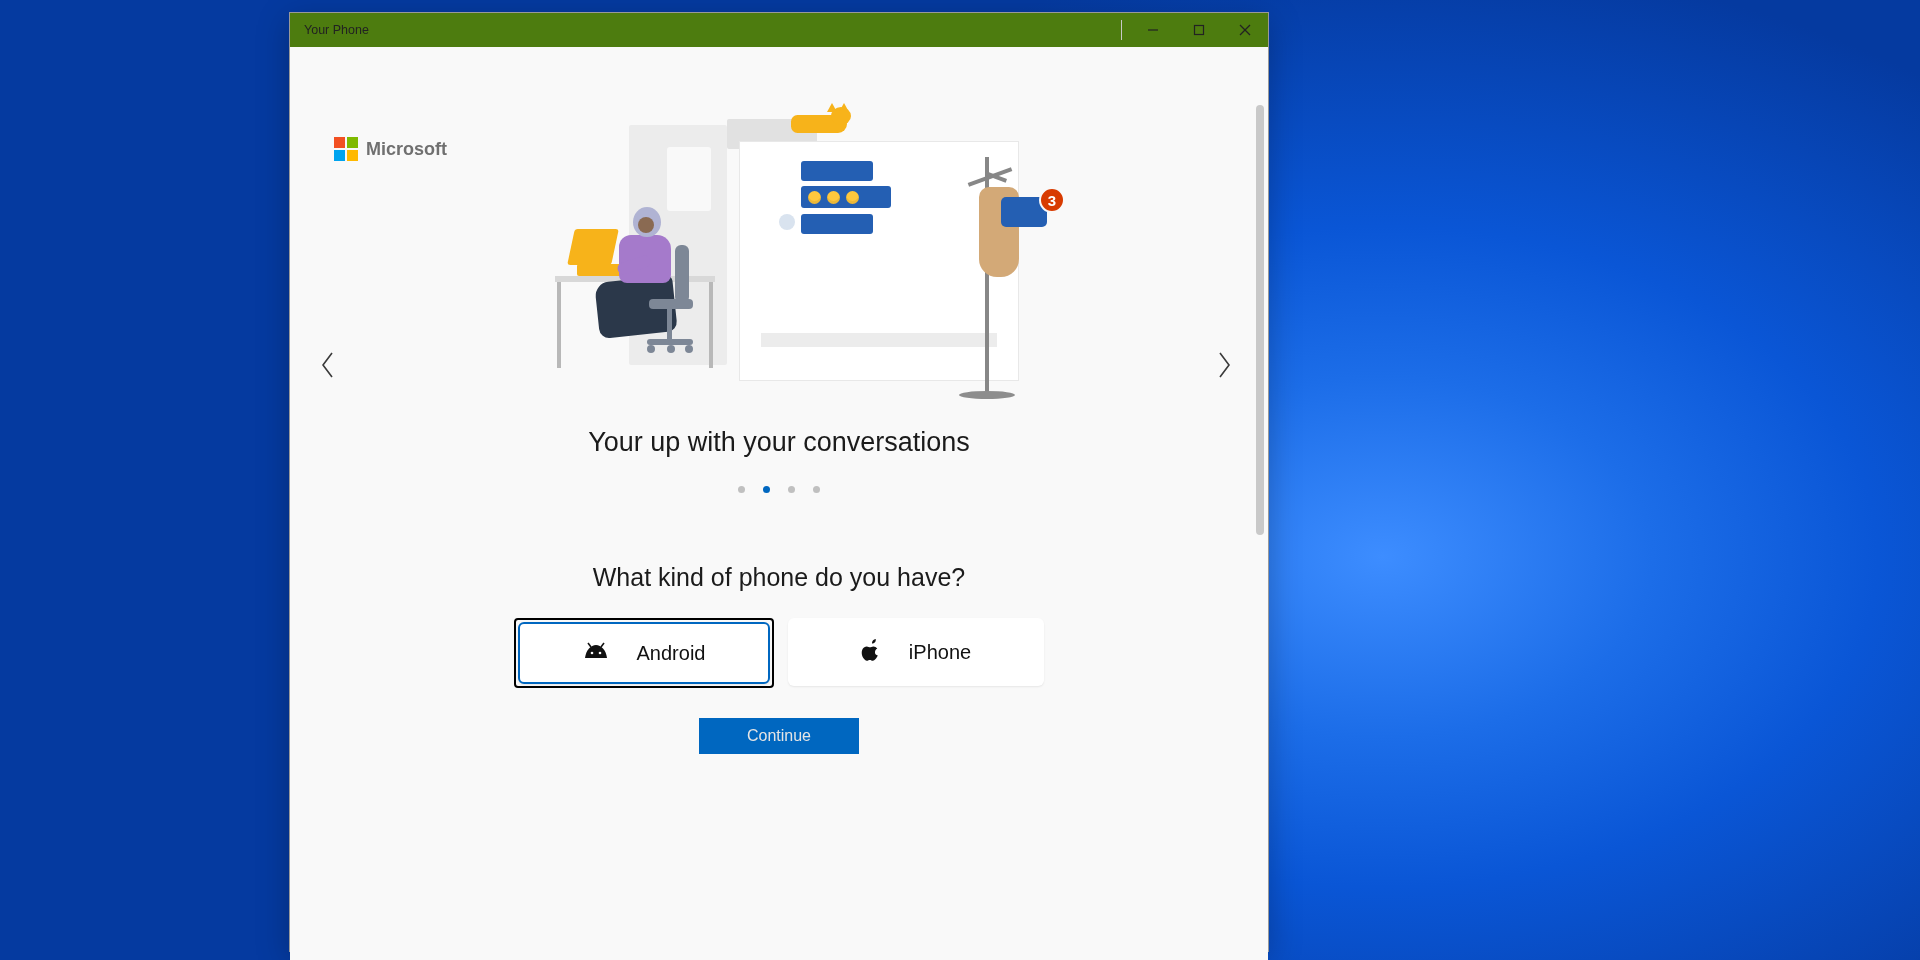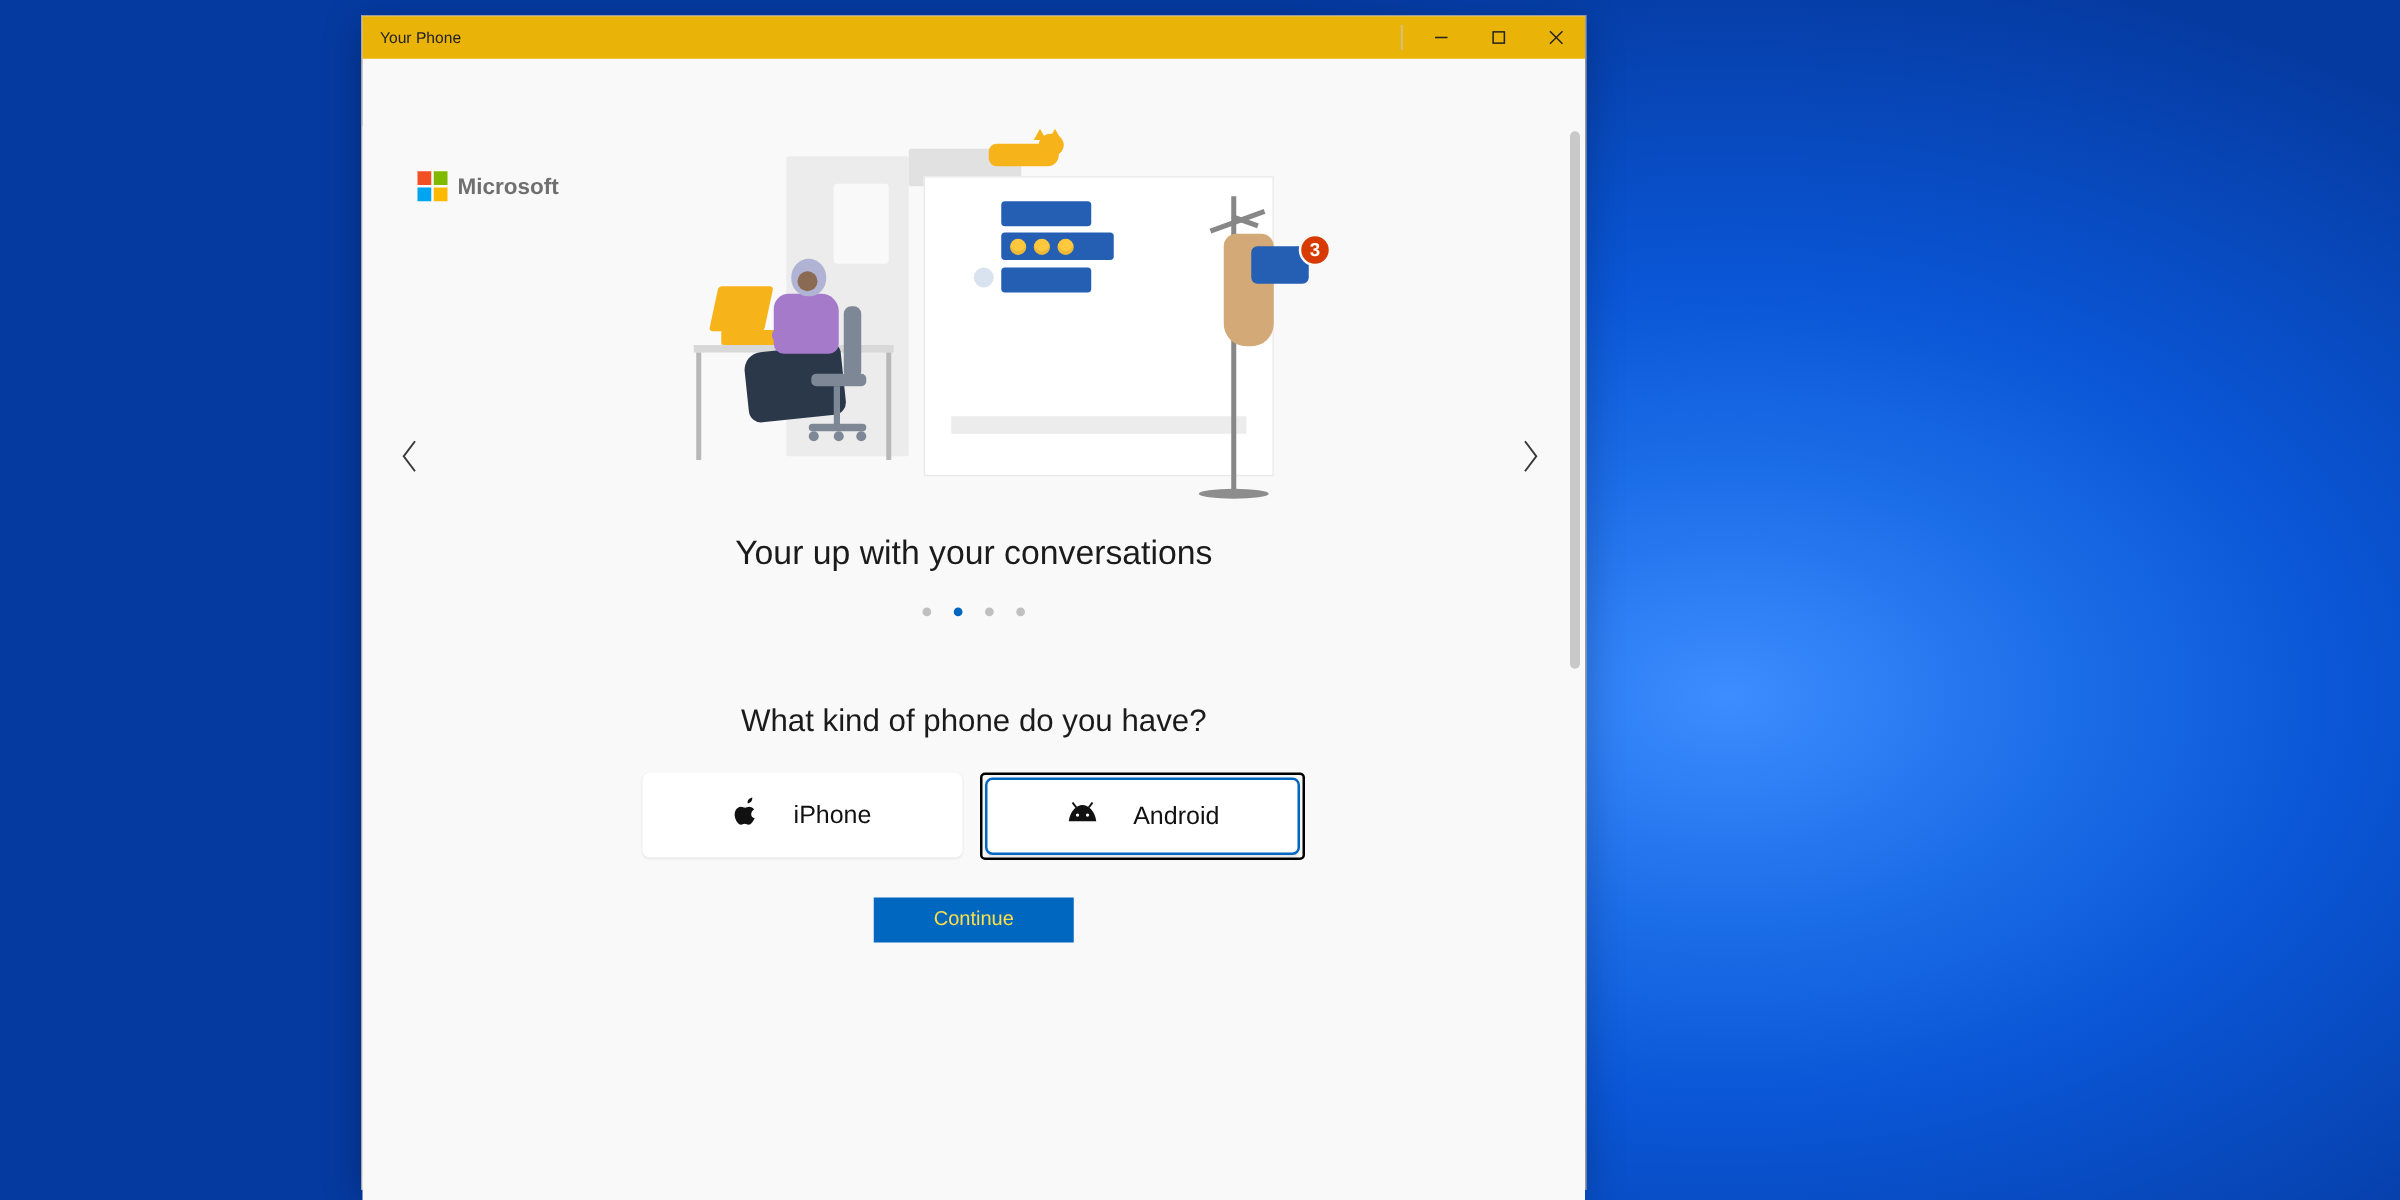--- a/index.html
+++ b/index.html
@@ -15,21 +15,21 @@
     height: 940px;
     background: #f9f9f9;
     border: 1px solid #999;
     box-shadow: 0 8px 30px rgba(0,0,0,0.25);
   }
   .titlebar {
     height: 34px;
     display: flex;
     align-items: center;
     justify-content: space-between;
-    background: #eab308;
+    background: #4d7c0f;
   }
   .titlebar .title { font-size: 12.5px; color: #222; padding-left: 14px; }
   .titlebar .controls { display: flex; align-items: center; height: 100%; }
   .titlebar .ctrl {
     width: 46px; height: 32px; display:flex; align-items:center; justify-content:center;
     color:#222; cursor:pointer;
   }
   .titlebar .sep { width:1px; height:20px; background:#c8c8c8; margin-right:8px; }
   .client {
     position: relative;
@@ -113,21 +113,21 @@
     display:flex; align-items:center; justify-content:center; gap:28px;
     font-size:20px; color:#111; cursor:pointer;
     box-shadow: 0 1px 2px rgba(0,0,0,0.08);
   }
   .choice-wrap.selected { border:2px solid #000; padding:2px; border-radius:4px; }
   .choice-wrap.selected .choice { border:2.5px solid #0067c0; width:252px; height:62px; }
   .choice-wrap { display:inline-block; }
 
   .continue-btn {
     margin:30px auto 0; display:block; width:160px; height:36px;
-    background:#0067c0; color:#fde047; border:none; font-size:16px; cursor:pointer;
+    background:#0067c0; color:#e5e5e5; border:none; font-size:16px; cursor:pointer;
   }
 
   svg.ico { display:block; }
 </style>
 </head>
 <body>
 
 <div class="app-window">
   <div class="titlebar">
     <div class="title">Your Phone</div>
@@ -231,41 +231,41 @@
         <div class="dot"></div>
         <div class="dot active"></div>
         <div class="dot"></div>
         <div class="dot"></div>
       </div>
     </div>
 
     <div class="question">What kind of phone do you have?</div>
 
     <div class="choice-row">
-      <div class="choice-wrap">
-        <div class="choice">
-          <span>
-            <svg width="20" height="24" viewBox="0 0 20 24">
-                <path d="M14 4.2c.8-1 .9-2.4.8-3.2-1 .1-2.2.7-2.9 1.6-.7.8-1 2-.8 3 1 0 2.1-.5 2.9-1.4zM16.8 17.4c-.5 1.1-1 2.1-1.8 3.1-.9 1.1-1.9 2.3-3.2 2.3-1.2 0-1.6-.8-3-0.8-1.4 0-1.9.8-3 .8-1.3 0-2.2-1.1-3.1-2.2C.8 18 0 13.9 1.6 11c.9-1.6 2.5-2.6 4.2-2.6 1.3 0 2.2.8 3.3.8 1 0 1.7-.8 3.3-.8 1.4 0 2.9.8 3.9 2.1-3.4 1.9-2.9 6.7.5 6.9z" fill="#111"></path>
-              </svg>
-          </span>
-          <span>iPhone</span>
-        </div>
-      </div>
       <div class="choice-wrap selected">
         <div class="choice">
           <span>
             <svg width="26" height="18" viewBox="0 0 26 18">
                 <path d="M2 16 C3 8 8 3 13 3 C18 3 23 8 24 16 Z" fill="#111"></path>
                 <circle cx="9" cy="11" r="1.3" fill="#fff"></circle>
                 <circle cx="17" cy="11" r="1.3" fill="#fff"></circle>
                 <line x1="5" y1="1" x2="8" y2="5" stroke="#111" stroke-width="1.6"></line>
                 <line x1="21" y1="1" x2="18" y2="5" stroke="#111" stroke-width="1.6"></line>
               </svg>
           </span>
           <span>Android</span>
         </div>
       </div>
+      <div class="choice-wrap">
+        <div class="choice">
+          <span>
+            <svg width="20" height="24" viewBox="0 0 20 24">
+                <path d="M14 4.2c.8-1 .9-2.4.8-3.2-1 .1-2.2.7-2.9 1.6-.7.8-1 2-.8 3 1 0 2.1-.5 2.9-1.4zM16.8 17.4c-.5 1.1-1 2.1-1.8 3.1-.9 1.1-1.9 2.3-3.2 2.3-1.2 0-1.6-.8-3-0.8-1.4 0-1.9.8-3 .8-1.3 0-2.2-1.1-3.1-2.2C.8 18 0 13.9 1.6 11c.9-1.6 2.5-2.6 4.2-2.6 1.3 0 2.2.8 3.3.8 1 0 1.7-.8 3.3-.8 1.4 0 2.9.8 3.9 2.1-3.4 1.9-2.9 6.7.5 6.9z" fill="#111"></path>
+              </svg>
+          </span>
+          <span>iPhone</span>
+        </div>
+      </div>
     </div>
 
     <button class="continue-btn">Continue</button>
   </div>
 </div>
 
 </body></html>

